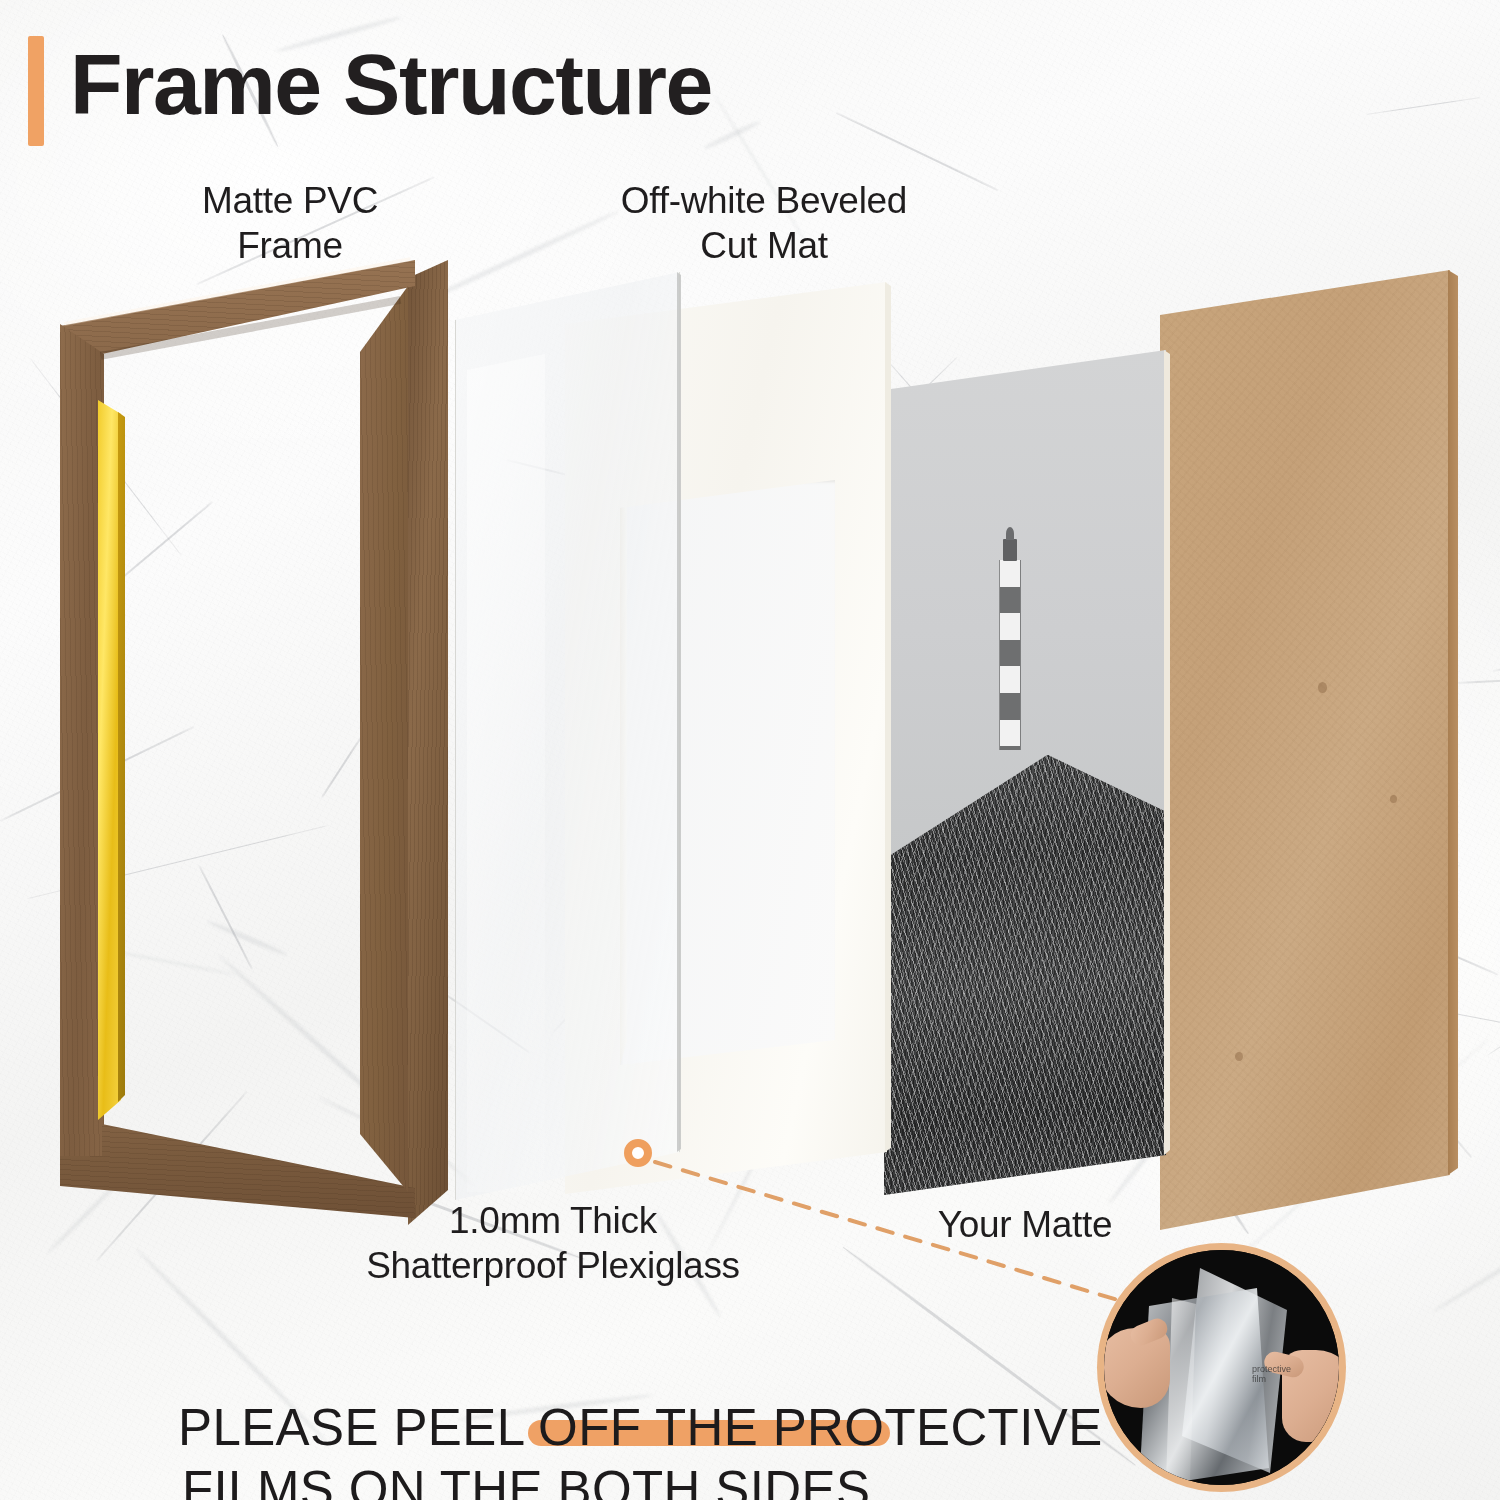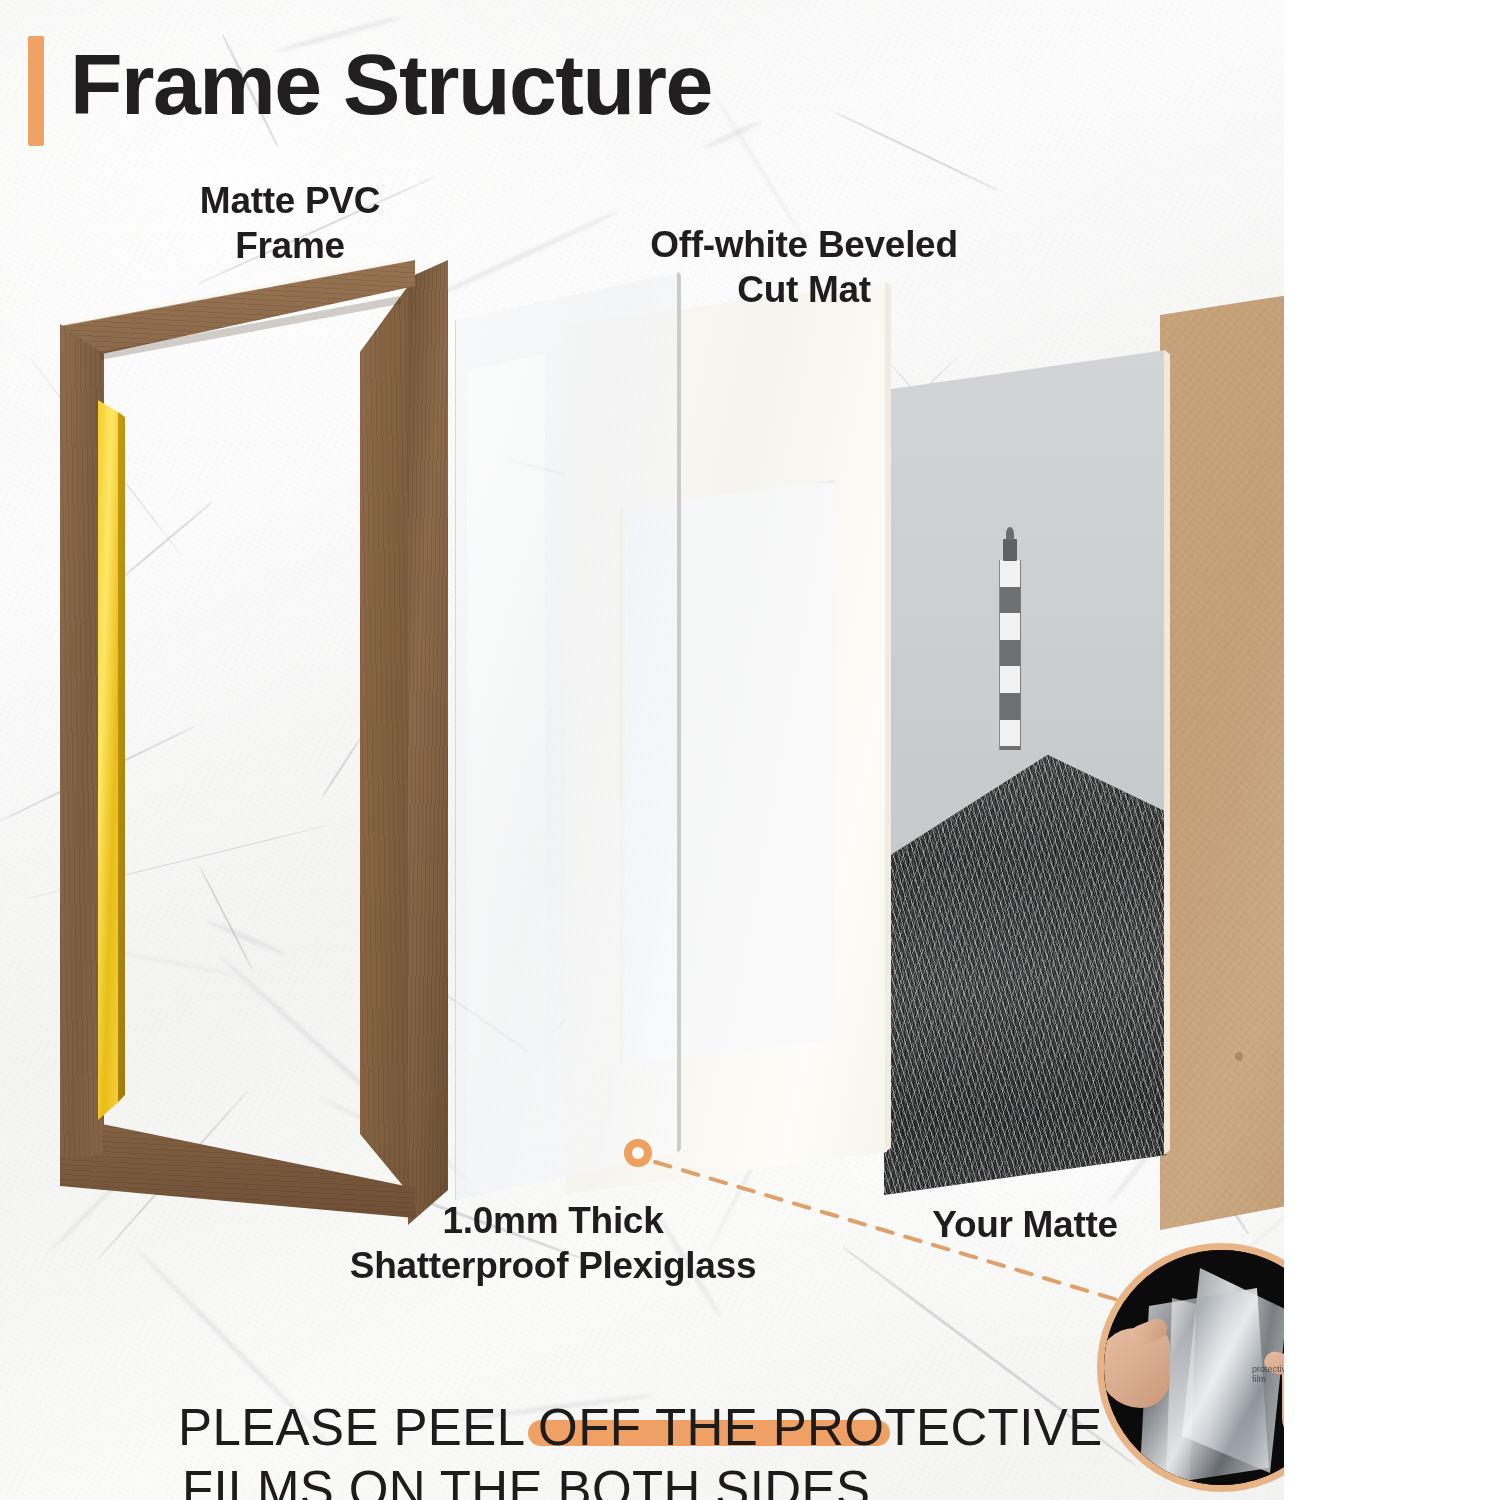--- a/index.html
+++ b/index.html
@@ -6,21 +6,21 @@
 
   html, body {
     width: 1500px;
     height: 1500px;
     overflow: hidden;
     font-family: "Liberation Sans", sans-serif;
   }
 
   #stage {
     position: relative;
-    width: 1284px;
+    width: 1500px;
     height: 1500px;
     background: #fbfbfb;
     overflow: hidden;
   }
 
   
   .marble-base {
     position: absolute;
     inset: 0;
     background:
@@ -58,21 +58,21 @@
     white-space: nowrap;
   }
 
   
   .callout {
     position: absolute;
     text-align: center;
     color: #1f1d1e;
     font-size: 37px;
     line-height: 1.22;
-    font-weight: 700;
+    font-weight: 400;
     letter-spacing: -.3px;
     white-space: pre-line;
   }
   .callout.top { top: 178px; }
 
   
   #stack { position: absolute; inset: 0; }
 
   .layer-wrap { position: absolute; }
 
@@ -358,21 +358,21 @@
 
       <div style="position:absolute; left:40px; top:92px; width:305px; height:8px;
                   background:rgba(55,35,18,.22); transform:rotate(-10.6deg); transform-origin:0 0;"></div>
       <div style="position:absolute; left:4px; top:62px; width:352px; height:4px;
                   background:rgba(255,240,220,.30); transform:rotate(-10.6deg); transform-origin:0 0;"></div>
     </div>
   </div>
 
   <div class="callout top" style="left:110px; width:360px;">Matte PVC
 Frame</div>
-  <div class="callout top" style="left:584px; width:440px;margin-top:44px;">Off-white Beveled
+  <div class="callout top" style="left:544px; width:440px;">Off-white Beveled
 Cut Mat</div>
 
   <div class="callout" style="left:288px; top:1198px; width:530px;">1.0mm Thick
 Shatterproof Plexiglass</div>
   <div class="callout" style="left:890px; top:1202px; width:270px;">Your Matte</div>
 
   <svg id="connector-svg">
     <line x1="655" y1="1162" x2="1185" y2="1320" stroke="#e0a068" stroke-width="4" stroke-dasharray="16 13" stroke-linecap="round"></line>
   </svg>
   <div class="ring-marker" style="left:624px; top:1139px;"></div>

